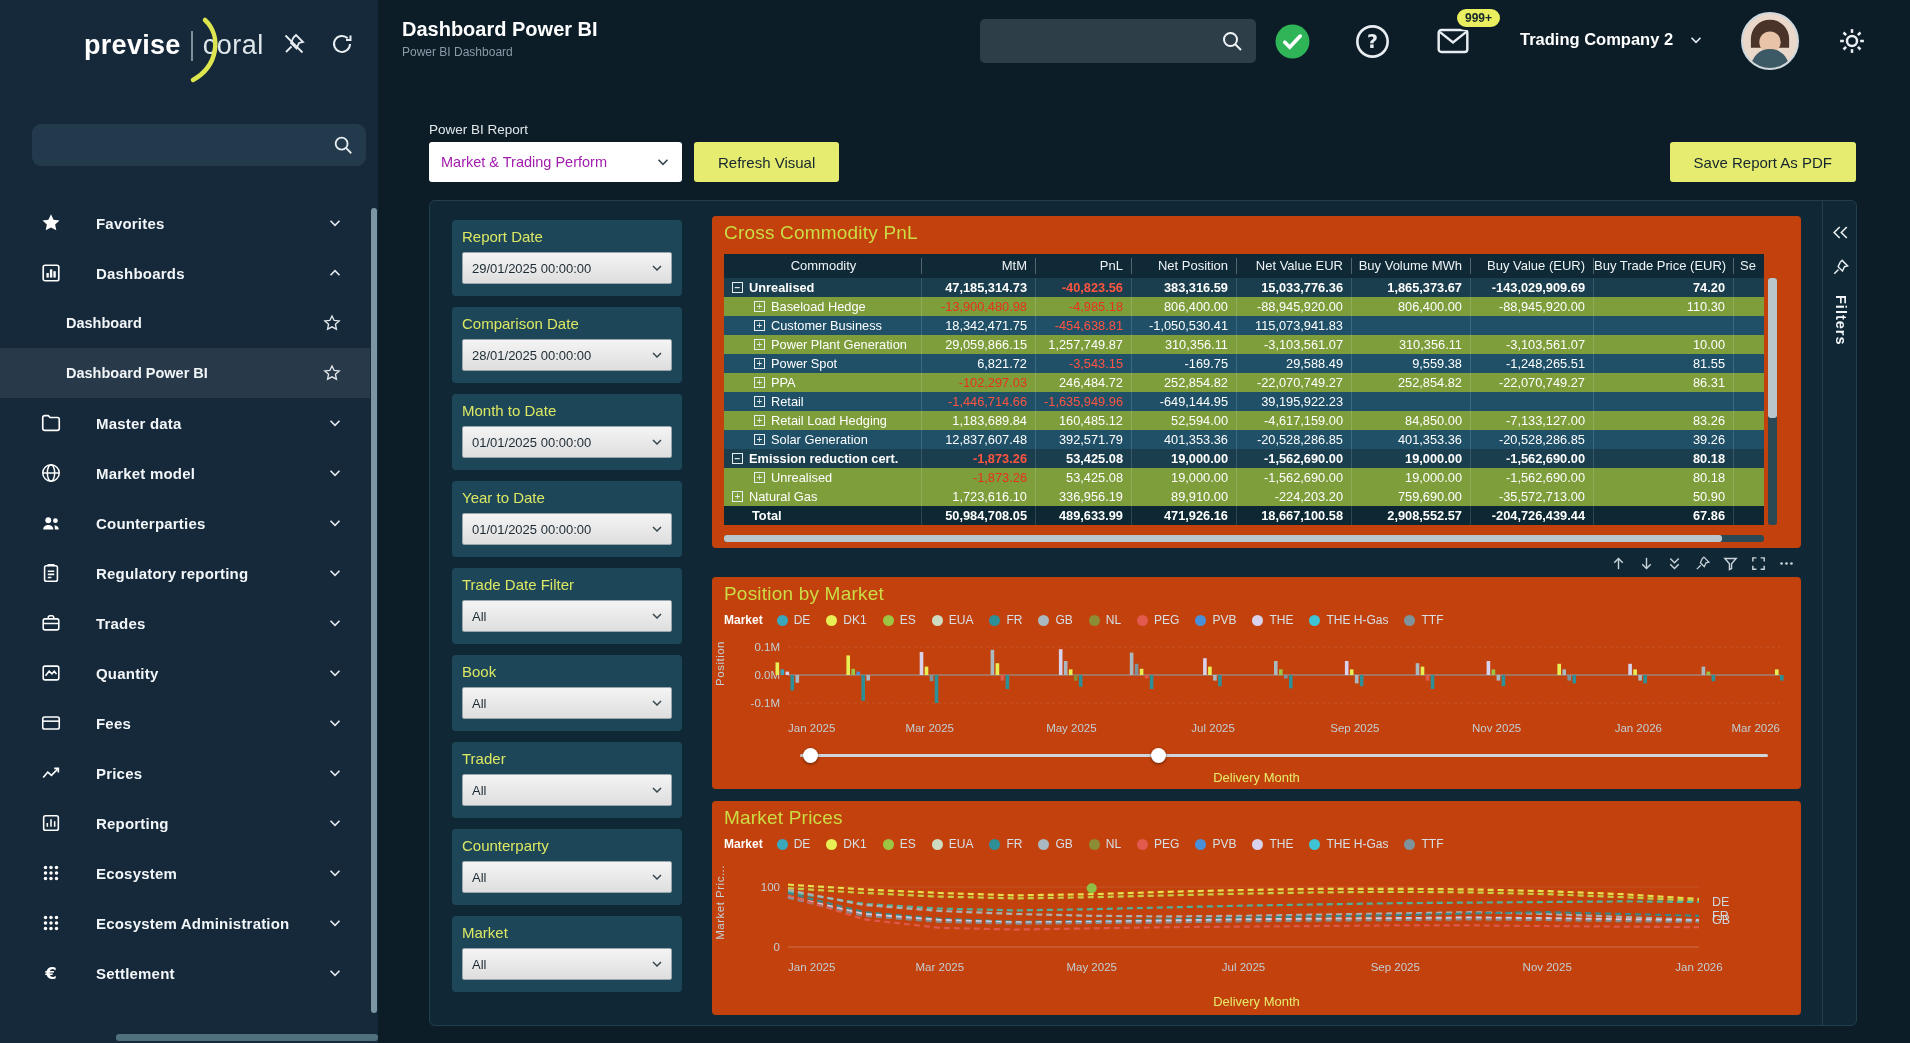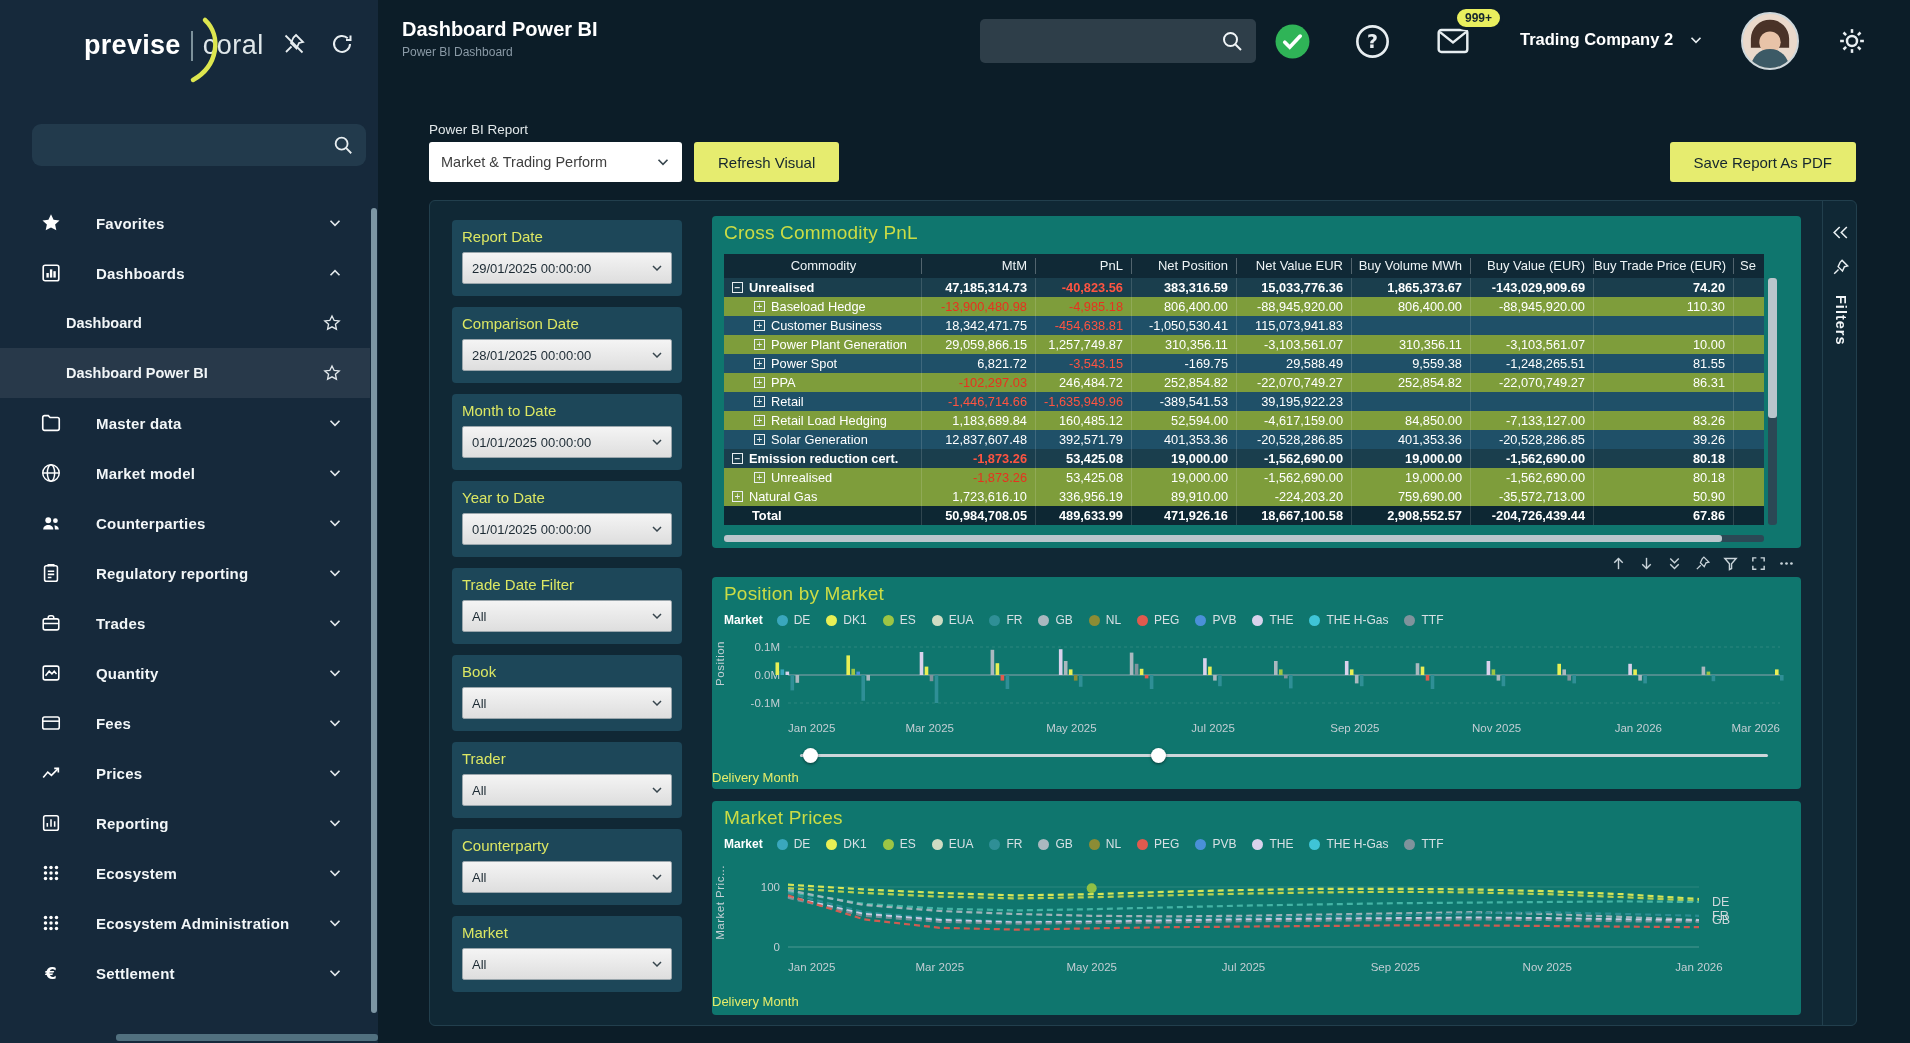--- a/index.html
+++ b/index.html
@@ -49,37 +49,37 @@
 .tb-company span:first-child{font-size:16.5px;font-weight:bold;color:#FFFFFF;white-space:nowrap}
 .tb-company .chev{width:18px;height:18px;color:#E8EEF1}
 .avatar{position:absolute;left:1363px;top:12px;width:58px;height:58px;border-radius:50%;overflow:hidden;border:2px solid #CFD8DC;background:#E8D4C4}
 .avatar svg{width:100%;height:100%}
 .tb-gear{position:absolute;left:1459px;top:26px;width:30px;height:30px;color:#E8EEF1}
 
 
 .content{position:absolute;left:378px;top:84px;width:1532px;height:959px}
 .pr-label{position:absolute;left:51px;top:38px;font-size:13.5px;color:#E2E8EA}
 .pr-select{position:absolute;left:51px;top:58px;width:253px;height:40px;background:#FFFFFF;border-radius:3px;display:flex;align-items:center;padding:0 10px 0 12px;cursor:pointer}
-.pr-select span:first-child{flex:1;font-size:14.5px;color:#404040;white-space:nowrap;overflow:hidden}
+.pr-select span:first-child{flex:1;font-size:14.5px;color:#a21caf;white-space:nowrap;overflow:hidden}
 .chev-dark{width:18px;height:18px;color:#37454D;flex:none}
 .btn{position:absolute;height:40px;background:#E6EC6F;color:#15262E;border:none;border-radius:3px;font-size:15px;font-family:"Liberation Sans",sans-serif;cursor:pointer;padding:0 24px}
 .refresh-btn{left:316px;top:58px}
 .save-btn{right:54px;top:58px;padding:0 24px}
 .panel{position:absolute;left:51px;top:116px;width:1428px;height:826px;background:#102835;border:1px solid #223F4D;border-radius:6px}
 
 
 .fcol{position:absolute;left:22px;top:19px;width:230px;display:flex;flex-direction:column;gap:11px}
 .fcard{height:76px;background:#1D4759;border-radius:4px;padding:8px 10px}
 .fcard .flabel{font-size:15px;color:#DCE763;margin-bottom:7px;white-space:nowrap}
 .fselect{height:32px;background:linear-gradient(#F4F4F4,#DEDEDE);border:1px solid #9AA6AC;border-radius:2px;display:flex;align-items:center;padding:0 6px 0 9px;cursor:pointer}
 .fselect span:first-child{flex:1;font-size:13px;color:#1C2A33;white-space:nowrap;overflow:hidden}
 .fselect .icon{width:16px;height:16px;color:#37454D;flex:none}
 
 
-.card{position:absolute;background:#0f766e;border-radius:4px}
+.card{position:absolute;background:#c2410c;border-radius:4px}
 .card-title{position:absolute;left:12px;top:6px;font-size:19px;color:#CBDC45;letter-spacing:.2px}
 .table-card{left:282px;top:15px;width:1089px;height:332px}
 .vh-toolbar{position:absolute;left:282px;top:351px;width:1089px;height:22px;display:flex;justify-content:flex-end;align-items:center;gap:11px;padding-right:6px}
 .vh-toolbar .icon{width:17px;height:17px;color:#C9D4DA;cursor:pointer}
 .pos-card{left:282px;top:376px;width:1089px;height:212px}
 .price-card{left:282px;top:600px;width:1089px;height:214px}
 
 
 .thead{position:absolute;left:12px;top:38px;width:1040px;display:flex;height:24px;align-items:center;background:#102936}
 .th{font-size:13px;color:#EDF3F5;text-align:right;padding-right:8px;border-right:1px solid rgba(255,255,255,.28);overflow:hidden;white-space:nowrap;height:16px;line-height:16px}
@@ -108,21 +108,21 @@
 .legend{position:absolute;left:12px;top:36px;display:flex;align-items:center;gap:16px;font-size:12px;color:#D7E0E4;white-space:nowrap}
 .lg-label{font-weight:bold;color:#FFFFFF;margin-right:-2px}
 .lg-item{display:inline-flex;align-items:center;gap:6px}
 .lg-dot{width:11px;height:11px;border-radius:50%;flex:none}
 .chart-svg{position:absolute;left:12px;top:58px;width:1065px}
 #pos-svg{height:100px}
 #price-svg{height:118px}
 .tick{fill:#C3CED4;font-size:11.5px;font-family:"Liberation Sans",sans-serif}
 .endlbl{fill:#CFD8DC;font-size:12.5px;font-family:"Liberation Sans",sans-serif}
 .ytitle{position:absolute;left:2px;top:64px;writing-mode:vertical-rl;transform:rotate(180deg);font-size:11.5px;color:#C3CED4;letter-spacing:.5px}
-.xtitle{position:absolute;left:0;right:0;text-align:left;color:#E6EC6A;font-size:13px}
+.xtitle{position:absolute;left:0;right:0;text-align:center;color:#E6EC6A;font-size:13px}
 .pos-xt{bottom:4px}
 .price-xt{bottom:6px}
 .slider{position:absolute;left:88px;top:170px;width:968px;height:16px}
 .track{position:absolute;left:0;top:7px;width:100%;height:3px;background:#CDD6DA;border-radius:2px}
 .handle{position:absolute;top:1px;width:15px;height:15px;border-radius:50%;background:#FFFFFF;box-shadow:0 1px 3px rgba(0,0,0,.5);cursor:pointer}
 
 
 .rail{position:absolute;left:1392px;top:0;width:36px;height:100%;border-left:1px solid #223F4D;display:flex;flex-direction:column;align-items:center;padding-top:22px}
 .rail .icon{width:19px;height:19px;color:#E8EEF1;cursor:pointer}
 .rail-pin{margin-top:16px}
@@ -618,21 +618,21 @@
             <div class="td num c7">86.31</div>
             <div class="td c8"></div>
           </div>
           <div class="trow blue">
             <div class="td c0" style="padding-left: 30px;">
               <span class="exp">+</span>
               <span class="tlabel">Retail</span>
             </div>
             <div class="td num c1 neg">-1,446,714.66</div>
             <div class="td num c2 neg">-1,635,949.96</div>
-            <div class="td num c3">-389,541.53</div>
+            <div class="td num c3">-649,144.95</div>
             <div class="td num c4">39,195,922.23</div>
             <div class="td num c5"></div>
             <div class="td num c6"></div>
             <div class="td num c7"></div>
             <div class="td c8"></div>
           </div>
           <div class="trow green">
             <div class="td c0" style="padding-left: 30px;">
               <span class="exp">+</span>
               <span class="tlabel">Retail Load Hedging</span>

